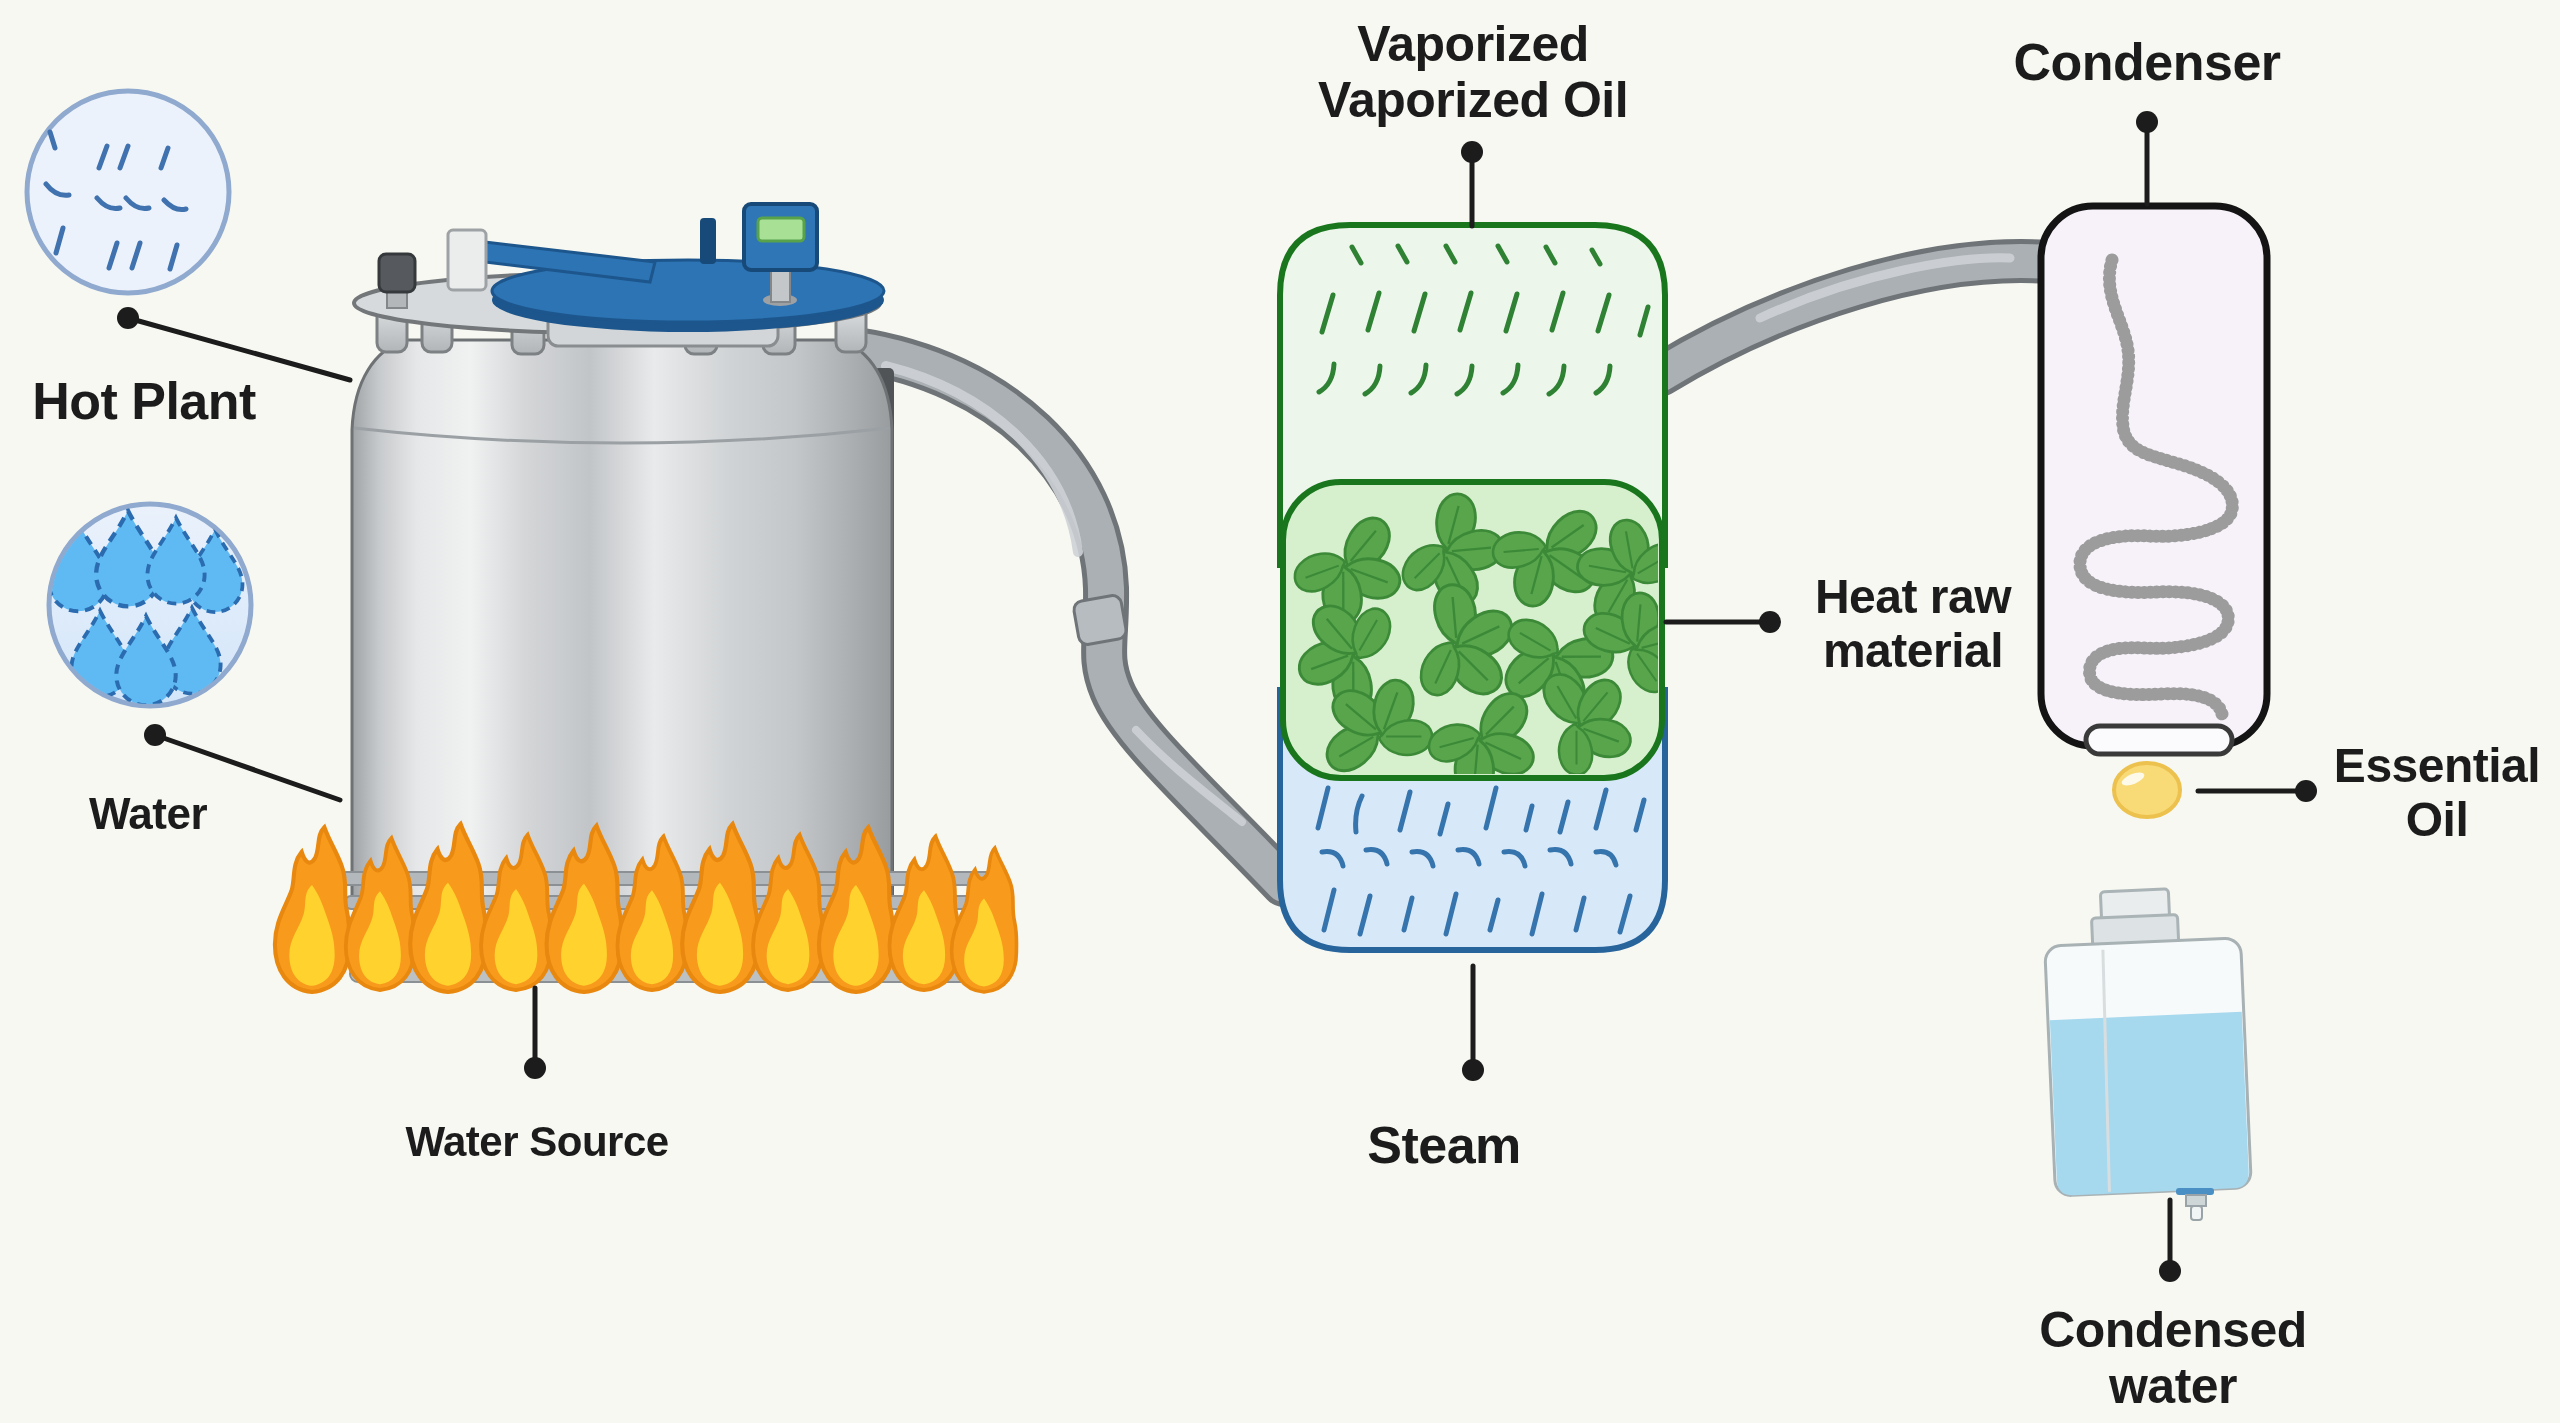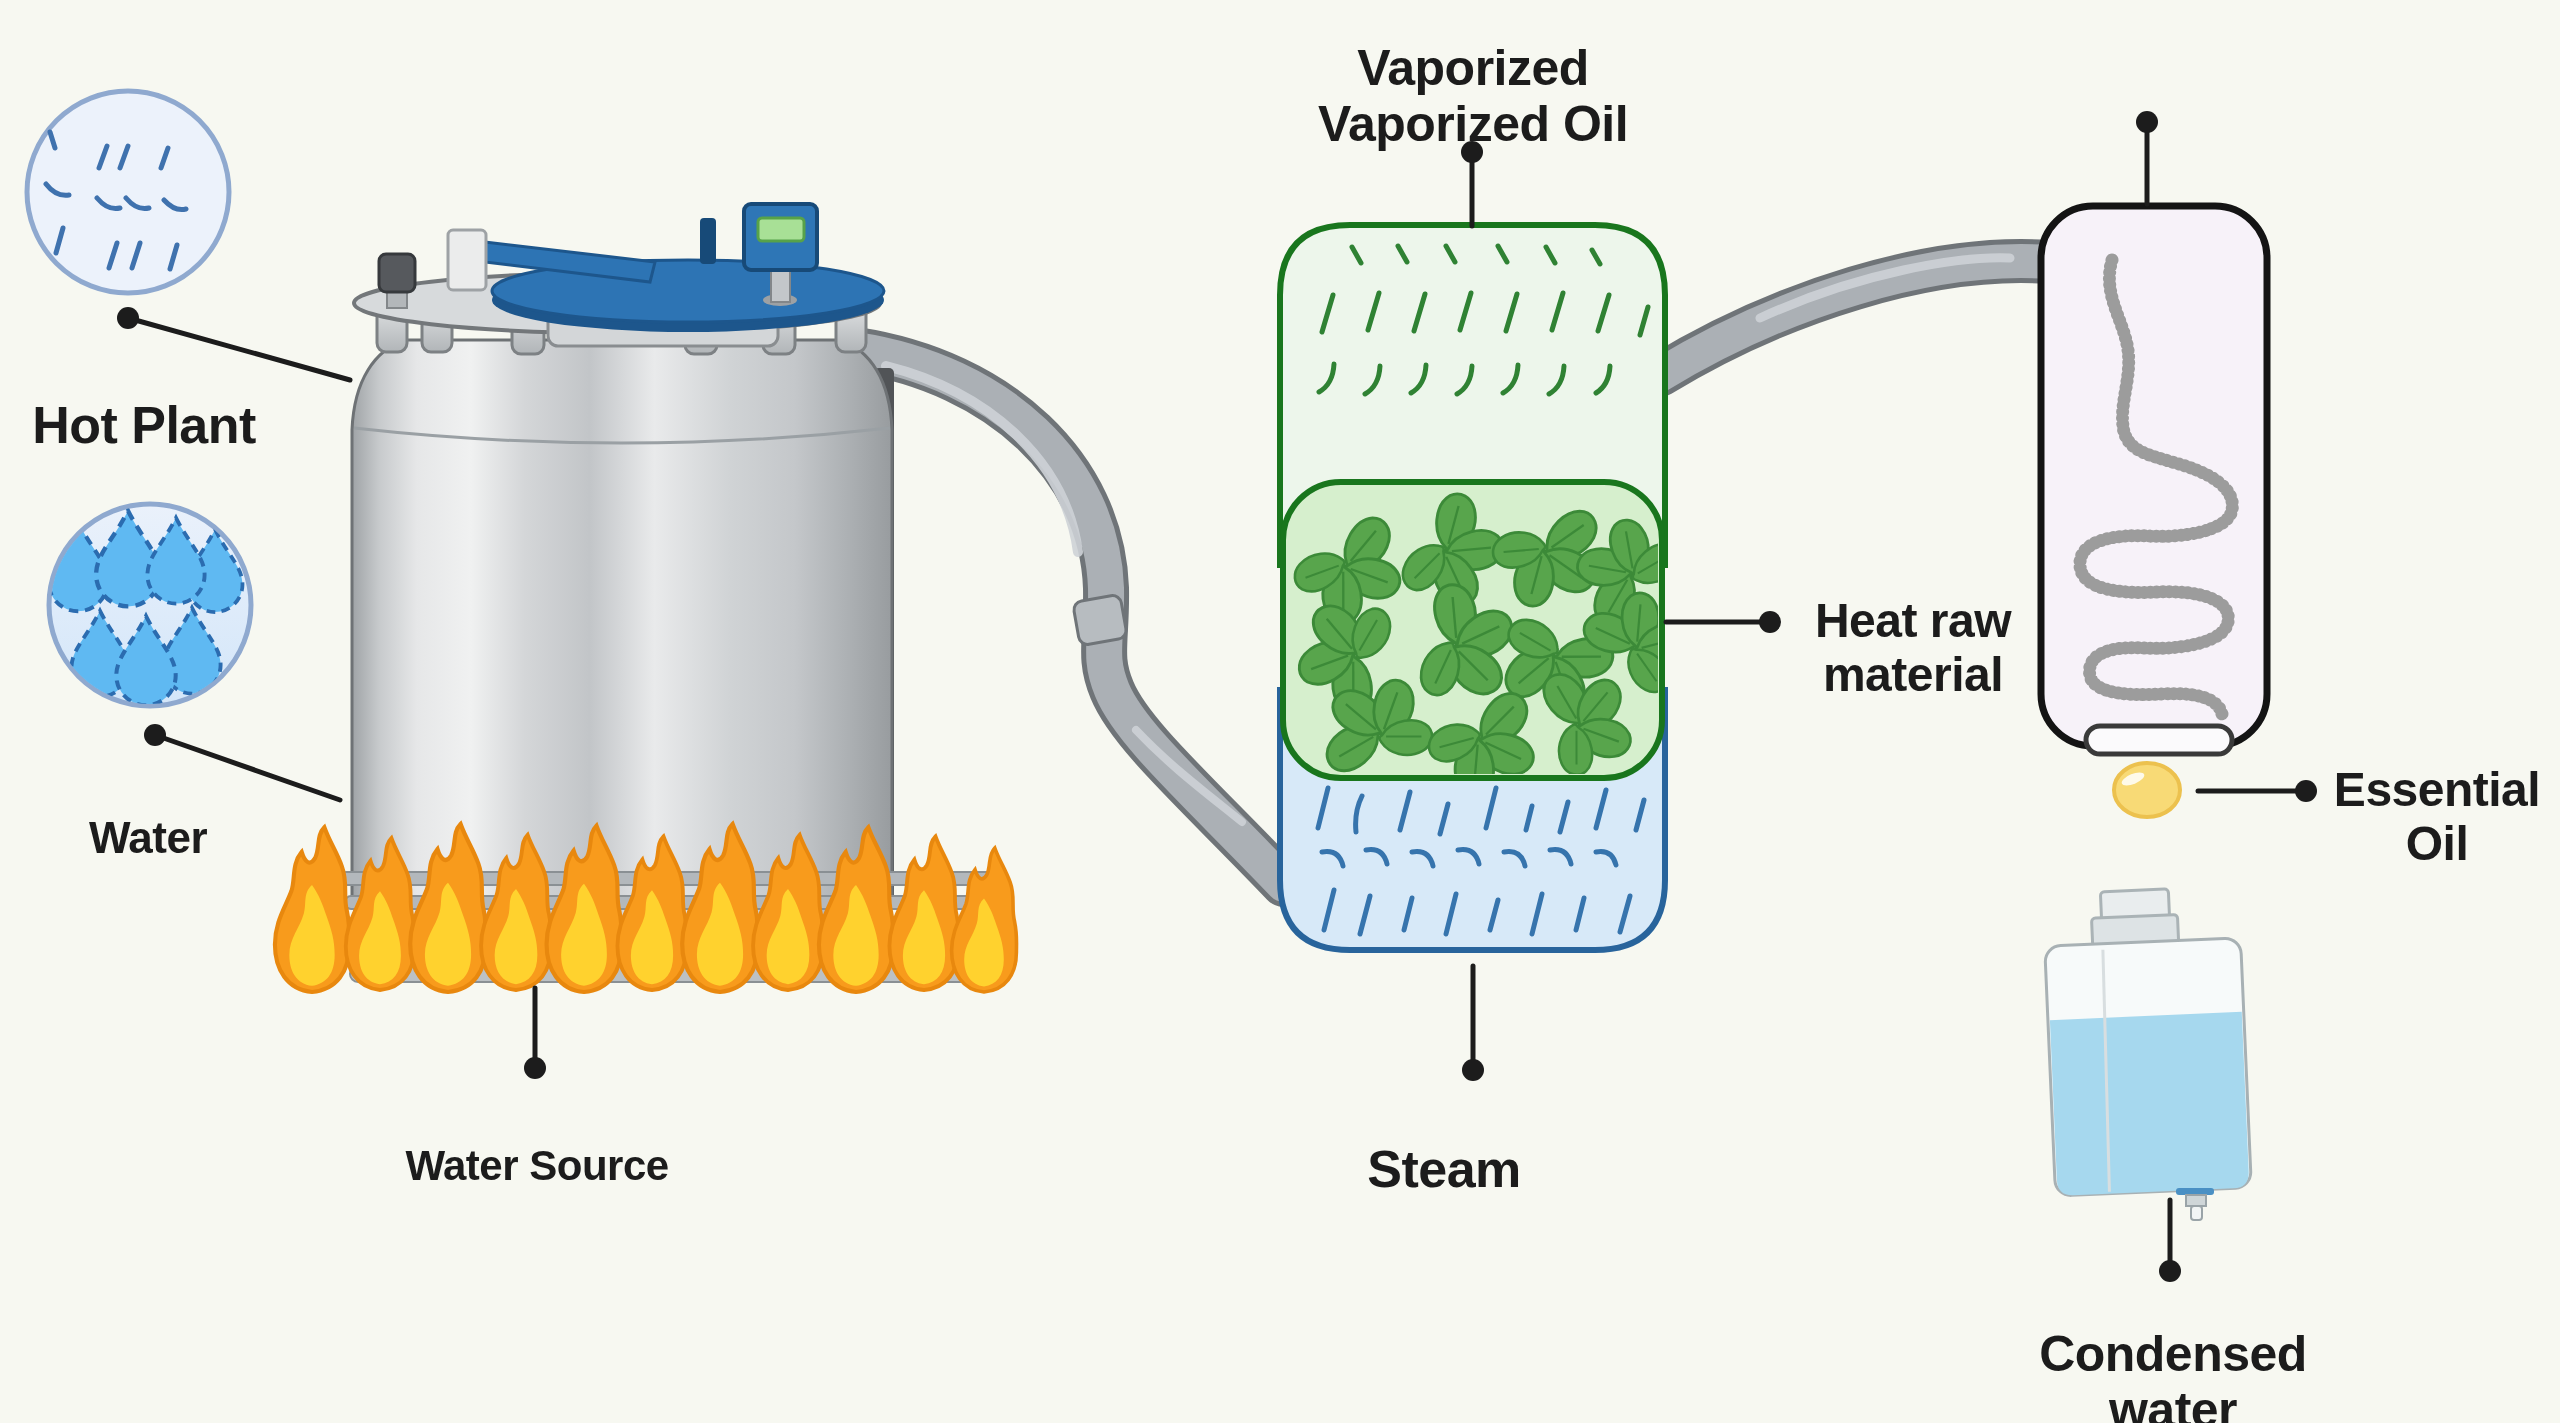--- a/index.html
+++ b/index.html
@@ -11,21 +11,21 @@
     --leaf-green:#58a54c;
     --steam-border-blue:#28649c; --steam-fill:#d7e9f8; --steam-mark-blue:#3674ad;
     --water-drop-blue:#5fb9f2; --condenser-fill:#f7f2f9; --coil-gray:#9c9c9c;
     --oil-yellow:#f8da76; --condensed-water-blue:#a6d8ee;
   }
   html,body{margin:0;padding:0;background:var(--bg);}
   .canvas{position:relative;width:2560px;height:1423px;background:var(--bg);
           font-family:"Liberation Sans",sans-serif;overflow:hidden;}
   .canvas svg{position:absolute;left:0;top:0;}
   .lbl{position:absolute;transform:translateX(-50%);text-align:center;font-weight:700;
-       color:var(--ink);line-height:1.12;white-space:nowrap;letter-spacing:-0.5px;margin-top:24px;}
+       color:var(--ink);line-height:1.12;white-space:nowrap;letter-spacing:-0.5px;}
   
   .flame-outer{fill:var(--flame-orange);stroke:#e8880e;stroke-width:4;}
   .flame-inner{fill:var(--flame-yellow);}
   .vapor-sec{fill:var(--vapor-fill);stroke:var(--vessel-green-border);stroke-width:6;}
   .plant-sec{fill:var(--plant-fill);stroke:var(--vessel-green-border);stroke-width:6;}
   .steam-sec{fill:var(--steam-fill);stroke:var(--steam-border-blue);stroke-width:6;}
   .leaf{fill:var(--leaf-green);stroke:#3c8a38;stroke-width:2.5;}
   .vein{stroke:#3c8a38;stroke-width:2;fill:none;}
   .vm{stroke:#2f8233;stroke-width:5;fill:none;stroke-linecap:round;}
   .sm{stroke:var(--steam-mark-blue);stroke-width:5;fill:none;stroke-linecap:round;}
@@ -261,20 +261,21 @@
   <div class="lbl" style="left:537px;top:1118px;font-size:42px">Water Source</div>
   <div class="lbl" style="left:1473px;top:16px;font-size:50px">
     <div>Vaporized</div>
     <div>Vaporized Oil</div>
   </div>
   <div class="lbl" style="left:1444px;top:1116px;font-size:52px">Steam</div>
   <div class="lbl" style="left:1913px;top:570px;font-size:48px">
     <div>Heat raw</div>
     <div>material</div>
   </div>
+  <div class="lbl" style="left:2147px;top:33px;font-size:52px">Condenser</div>
   <div class="lbl" style="left:2437px;top:739px;font-size:48px">
     <div>Essential</div>
     <div>Oil</div>
   </div>
   <div class="lbl" style="left:2173px;top:1302px;font-size:50px">
     <div>Condensed</div>
     <div>water</div>
   </div>
 </div>
 

